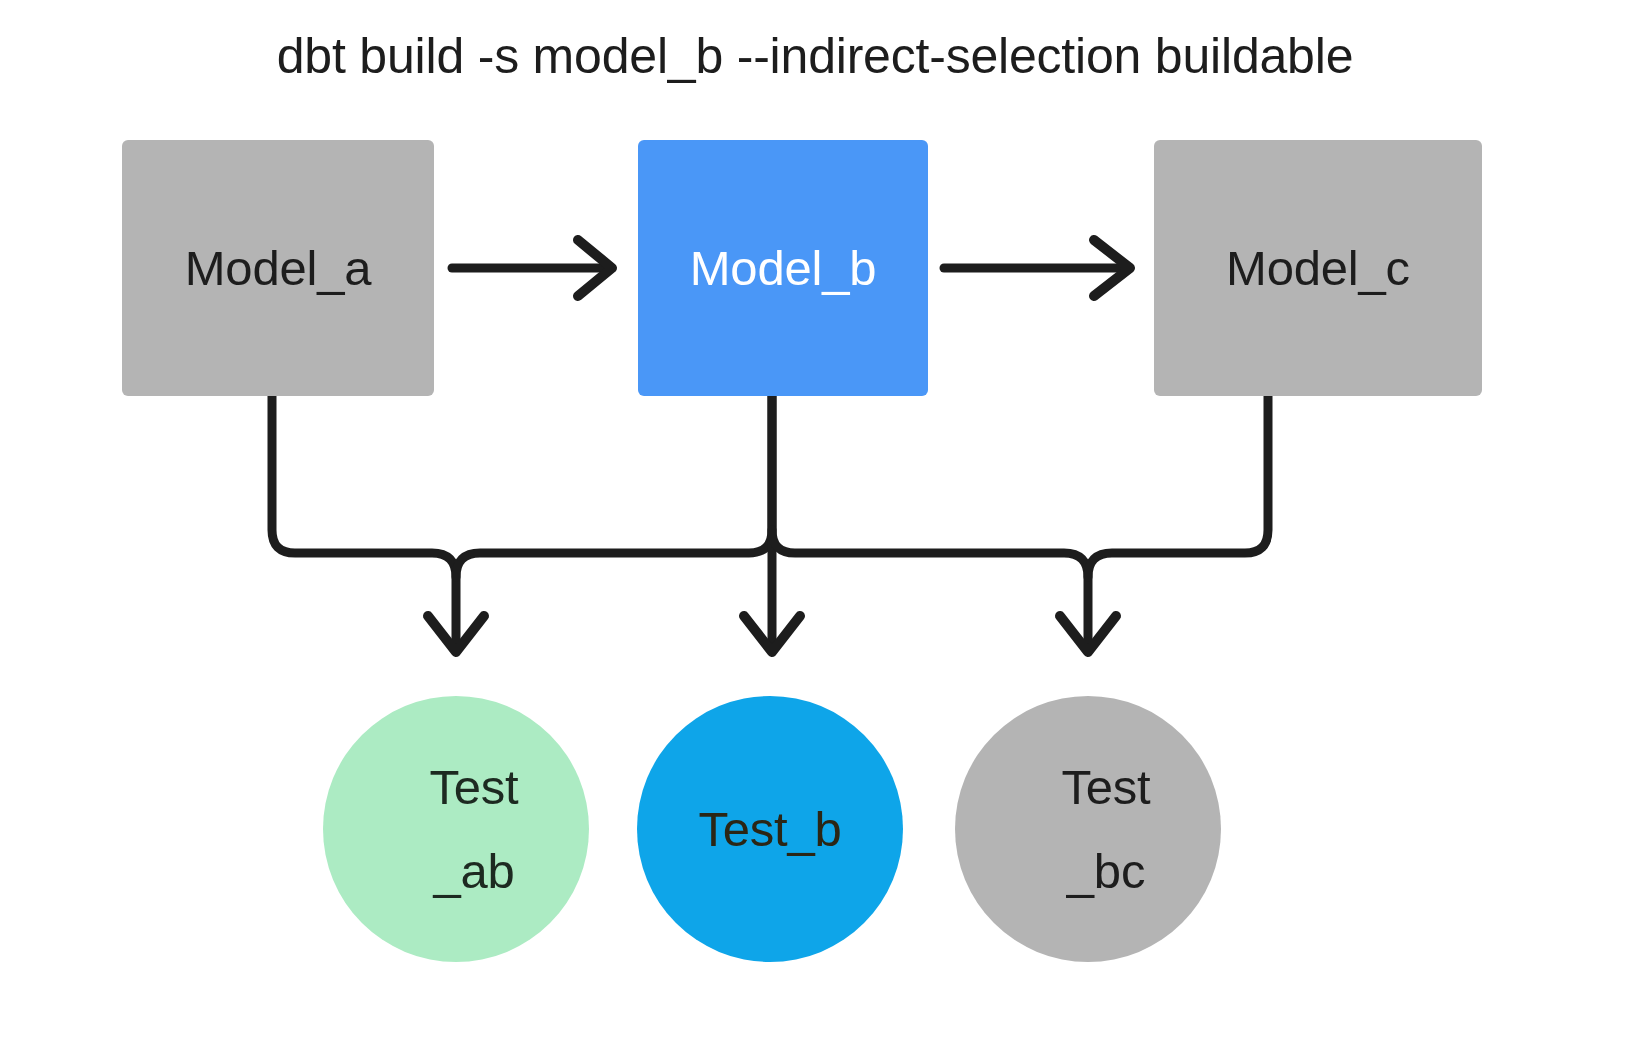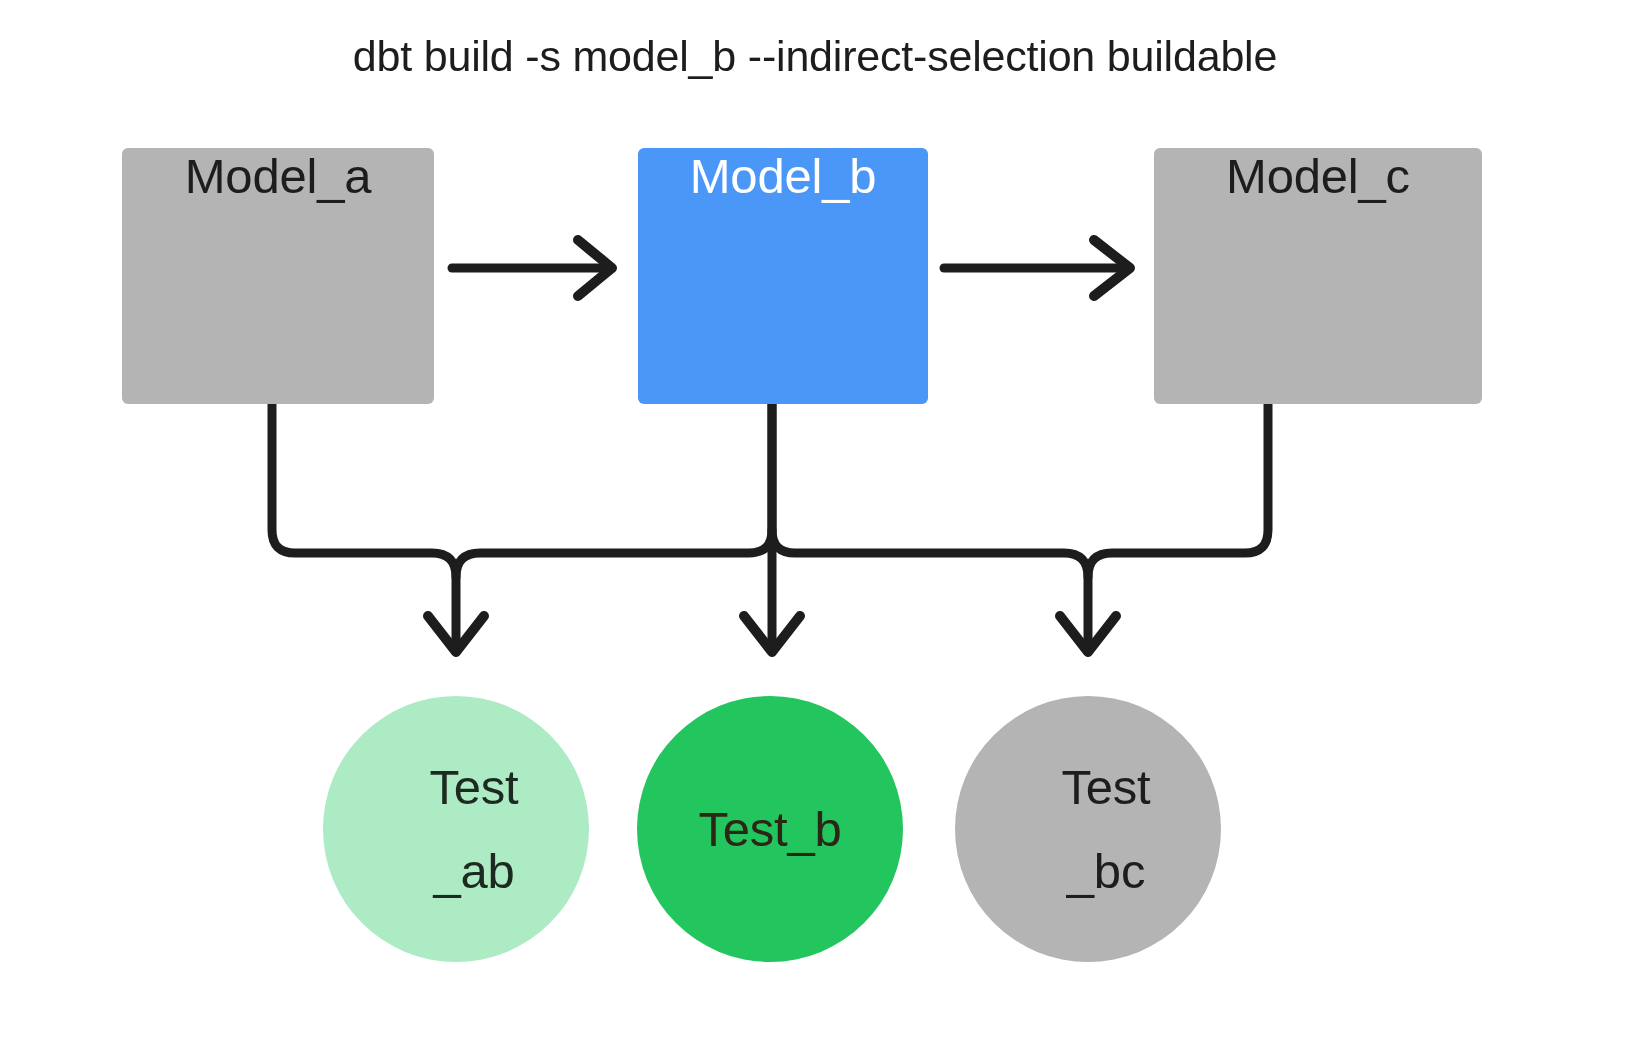--- a/index.html
+++ b/index.html
@@ -27,34 +27,34 @@
     height: 1060px;
     pointer-events: none;
   }
 
   .title {
     position: absolute;
     left: 0;
     top: 26px;
     width: 1630px;
     text-align: center;
-    font-size: 43px;
+    font-size: 50px;
     line-height: 60px;
     color: #1d1d1d;
     letter-spacing: -0.2px;
     white-space: pre;
   }
 
   .node-box {
     position: absolute;
     border-radius: 6px;
     display: flex;
+    align-items: center;
     justify-content: center;
     box-sizing: border-box;
-    margin-top: 8px;
   }
   .node-box .node-label {
     font-size: 49px;
     line-height: 56px;
     letter-spacing: -0.2px;
     white-space: pre;
   }
 
   .node-circle {
     position: absolute;
@@ -132,21 +132,21 @@
 
   <div class="node-box" style="left:1154px; top:140px; width:328px; height:256px; background:#b4b4b4; color:#1d1d1d;">
     <span class="node-label">Model_c</span>
   </div>
 
   <div class="node-circle" style="left:323px; top:696px; width:266px; height:266px; background:#acebc3; color:#1d2a21;">
     <span class="node-label two-line">Test</span>
     <span class="node-label two-line">_ab</span>
   </div>
 
-  <div class="node-circle" style="left:637px; top:696px; width:266px; height:266px; background:#22c55e; color:#2b2615;">
+  <div class="node-circle" style="left:637px; top:696px; width:266px; height:266px; background:#0ea5e9; color:#2b2615;">
     <span class="node-label">Test_b</span>
   </div>
 
   <div class="node-circle" style="left:955px; top:696px; width:266px; height:266px; background:#b4b4b4; color:#1d1d1d;">
     <span class="node-label two-line">Test</span>
     <span class="node-label two-line">_bc</span>
   </div>
 
 </div>
 

